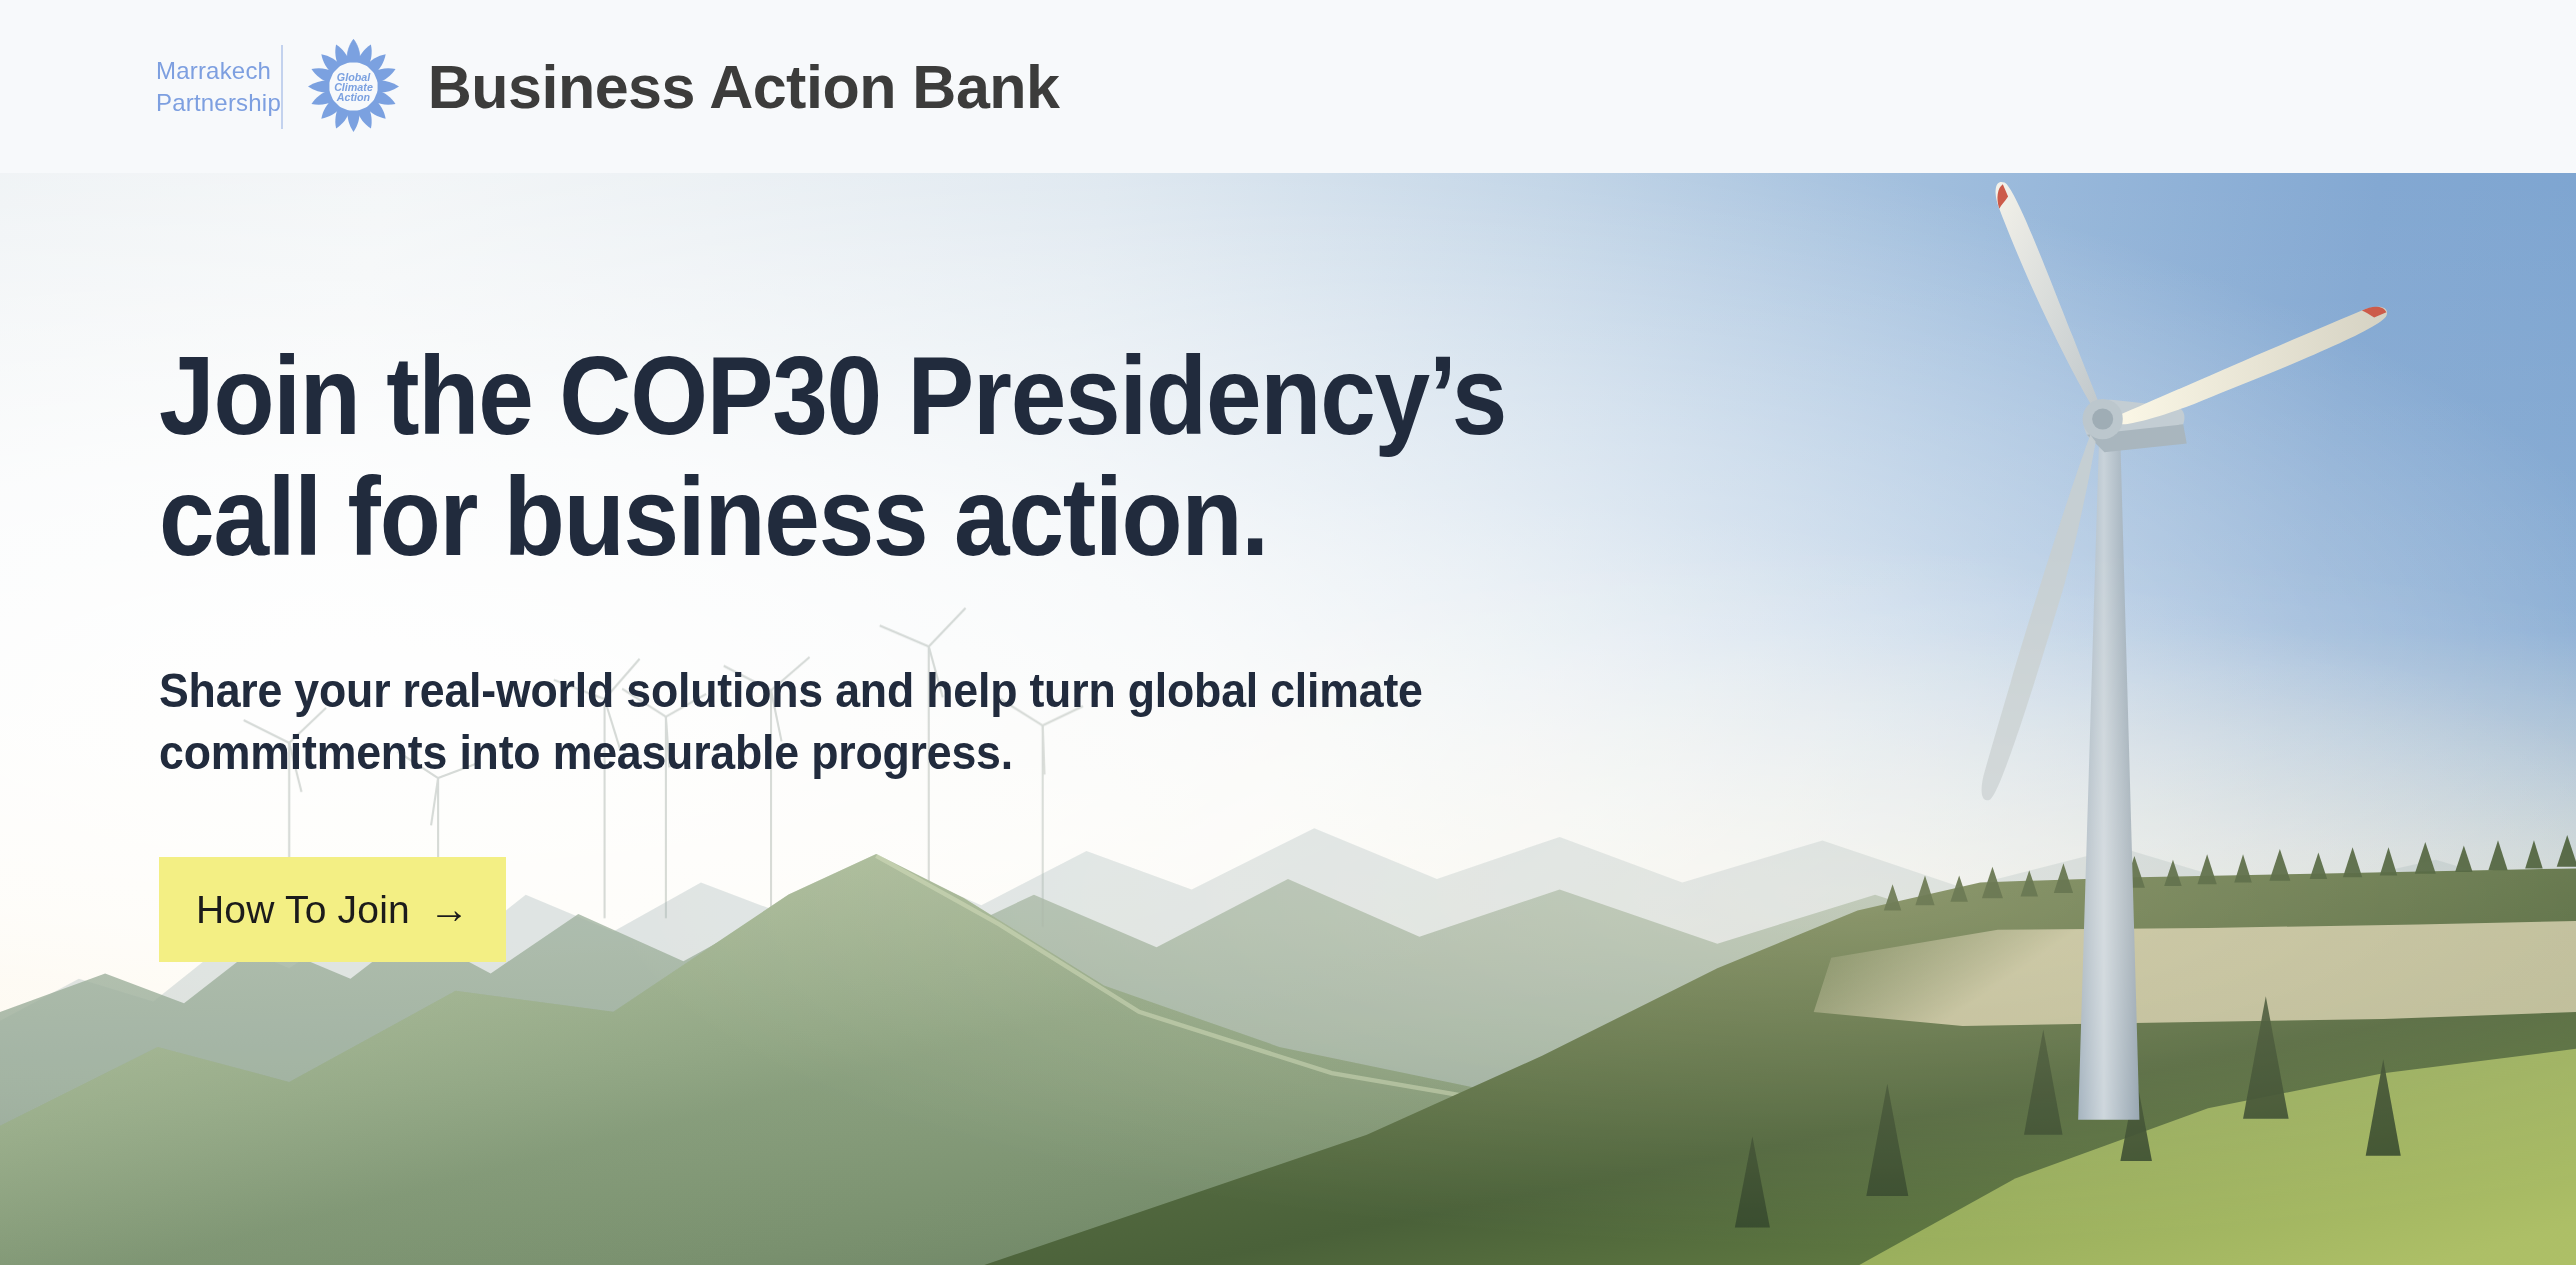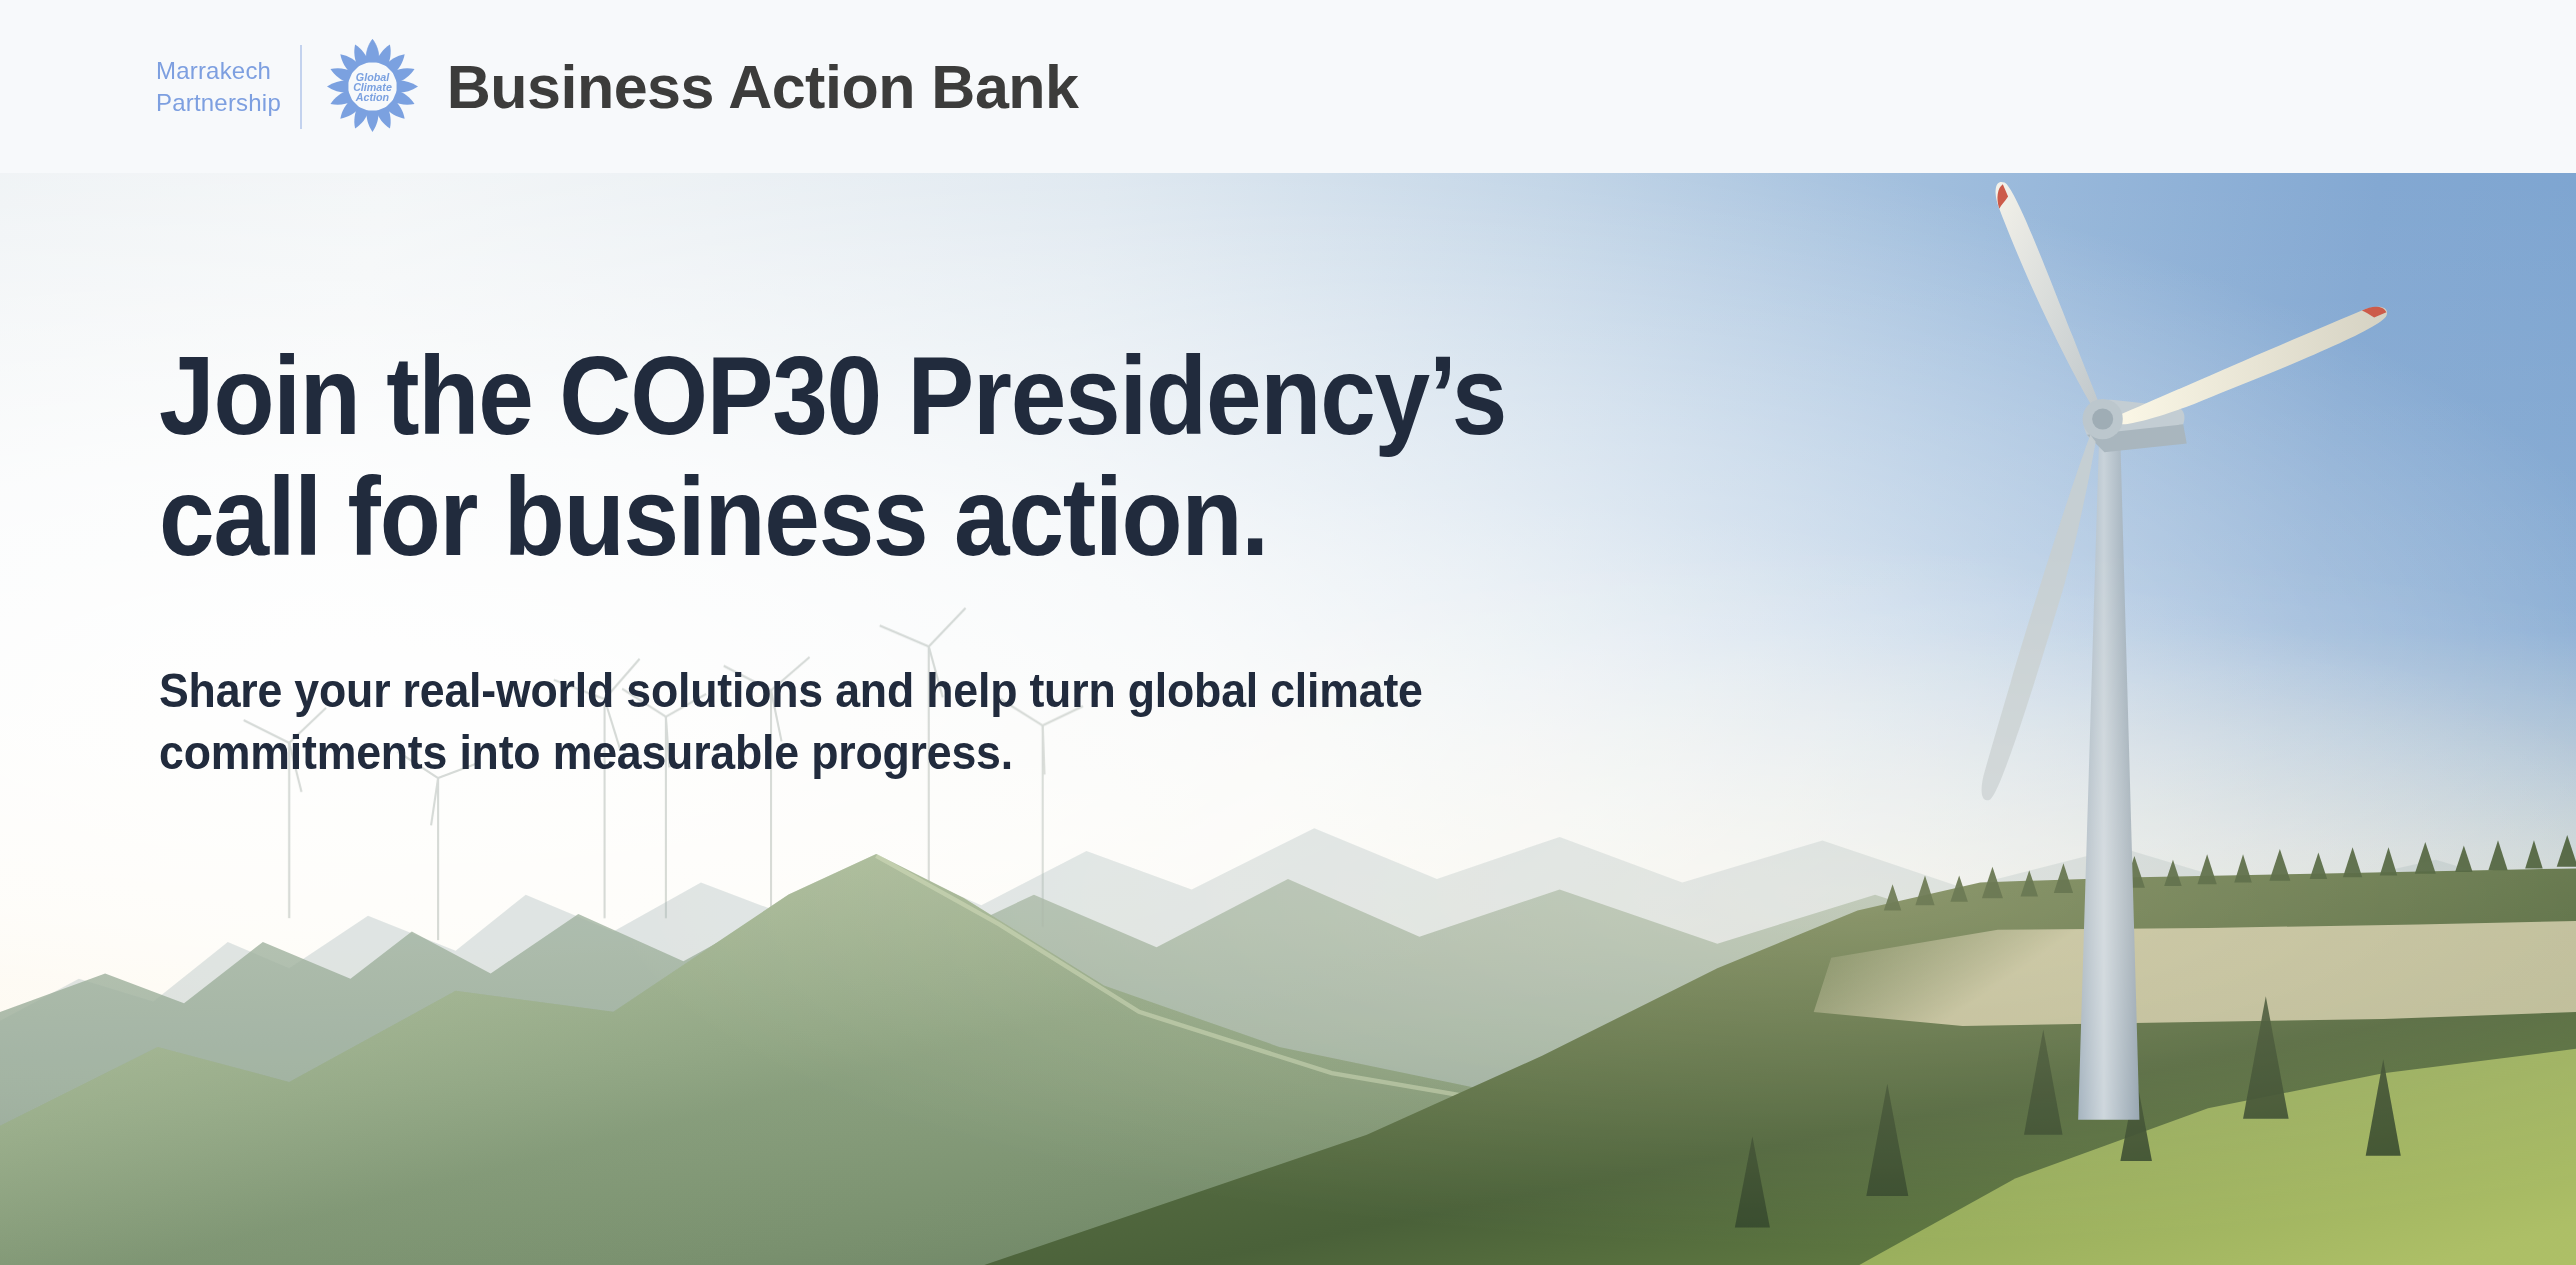--- a/index.html
+++ b/index.html
@@ -30,21 +30,20 @@
   }
   .mp-wordmark {
     display: flex;
     flex-direction: column;
     color: #7D9FE0;
     font-size: 24px;
     line-height: 1.32;
     letter-spacing: 0.2px;
     font-weight: 400;
     white-space: nowrap;
-    padding-right: 19px;
   }
   .mp-divider {
     width: 1.8px;
     height: 84px;
     background: #C3D2EE;
     margin-right: 19px;
   }
   .gca-emblem {
     width: 103px;
     height: 103px;
@@ -446,16 +445,22 @@
     </svg>
   </div>
 
   <div class="hero-warmth"></div>
 
   <div class="hero-copy">
     <h1 class="hero-title">Join the COP30 Presidency’s
 call for business action.</h1>
     <p class="hero-sub">Share your real-world solutions and help turn global climate
 commitments into measurable progress.</p>
+    <div class="cta-row">
+      <button class="cta-button">
+        <span>How To Join</span>
+        <span class="cta-arrow">→</span>
+      </button>
+    </div>
   </div>
 
 </section>
 
 
 </body></html>

